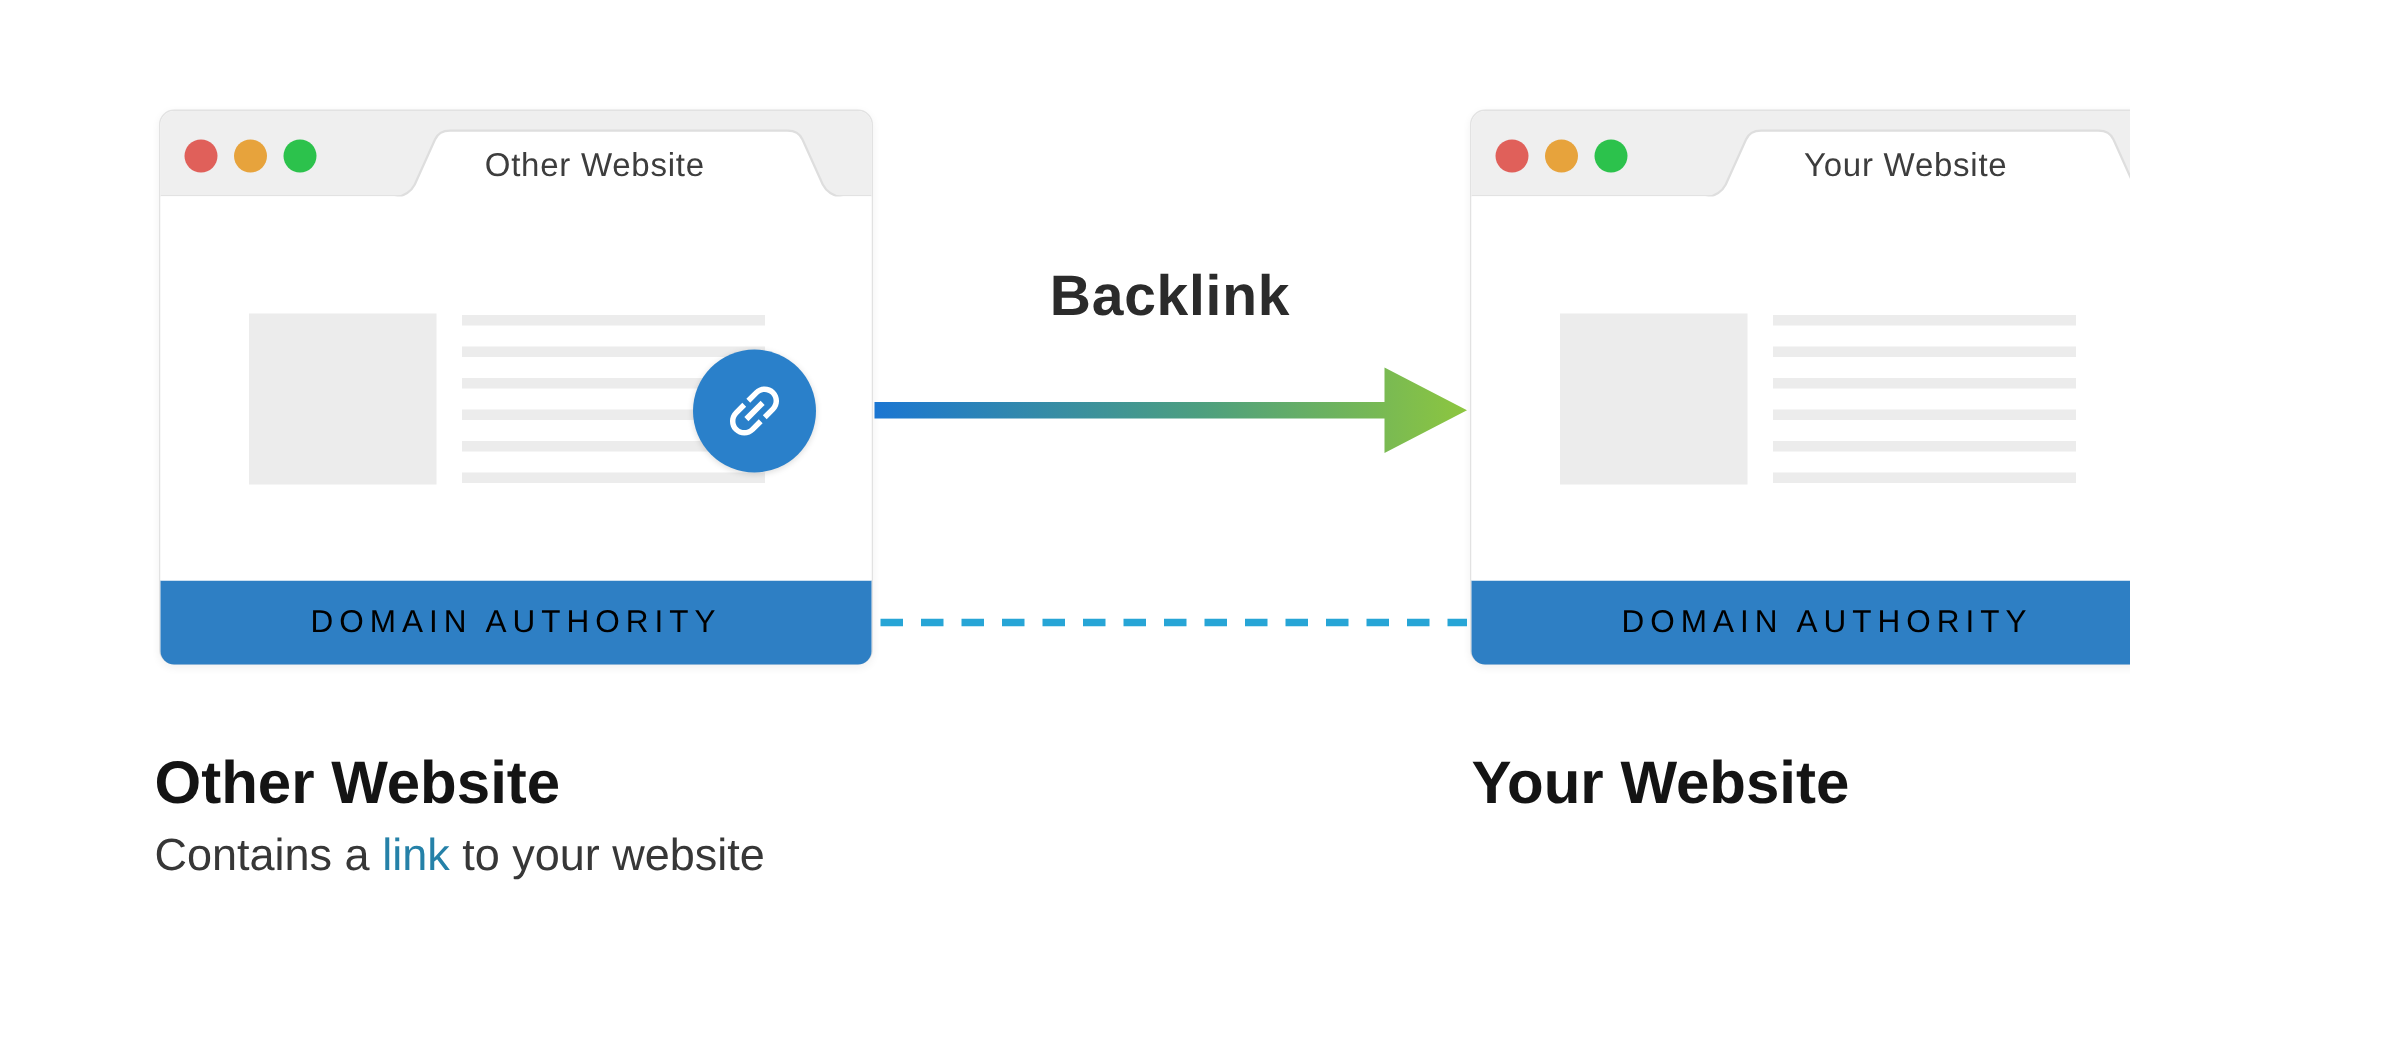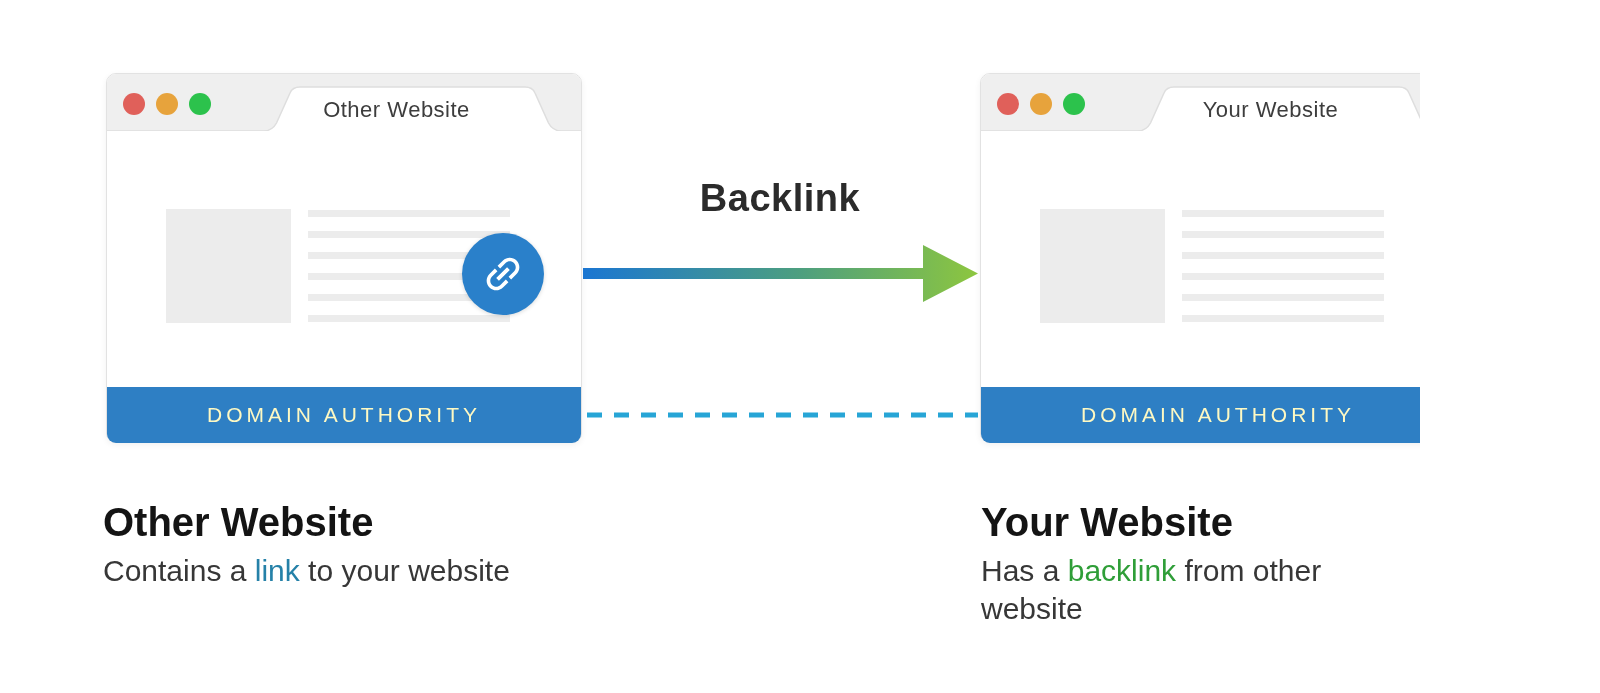--- a/index.html
+++ b/index.html
@@ -92,21 +92,21 @@
     background: #2a80ca;
     display: flex; align-items: center; justify-content: center;
     box-shadow: 0 1px 4px rgba(0,0,0,0.15);
   }
   .link-badge svg { transform: rotate(-45deg); }
 
   .window-footer {
     height: 56px;
     background: #2e7fc4;
     border-radius: 0 0 9px 9px;
-    color: #fef9c3;
+    color: #000000;
     font-size: 21px;
     letter-spacing: 4px;
     line-height: 56px;
     text-align: center;
   }
 
   
   .backlink-label {
     position: absolute;
     left: 580px; top: 177px;
@@ -228,16 +228,15 @@
     <line x1="7" y1="10" x2="398" y2="10" stroke="#27a5d6" stroke-width="5" stroke-dasharray="15 12"></line>
   </svg>
 
   <div class="caption left">
     <div class="caption-title">Other Website</div>
     <div class="caption-text"><span>Contains a </span><span class="hl-blue">link</span><span> to your website</span></div>
   </div>
 
   <div class="caption right">
     <div class="caption-title">Your Website</div>
-    <div class="caption-text"><span>Has a </span><span class="hl-green">backlink</span><span> from other website</span></div>
   </div>
 
 </div>
 
 </body></html>

